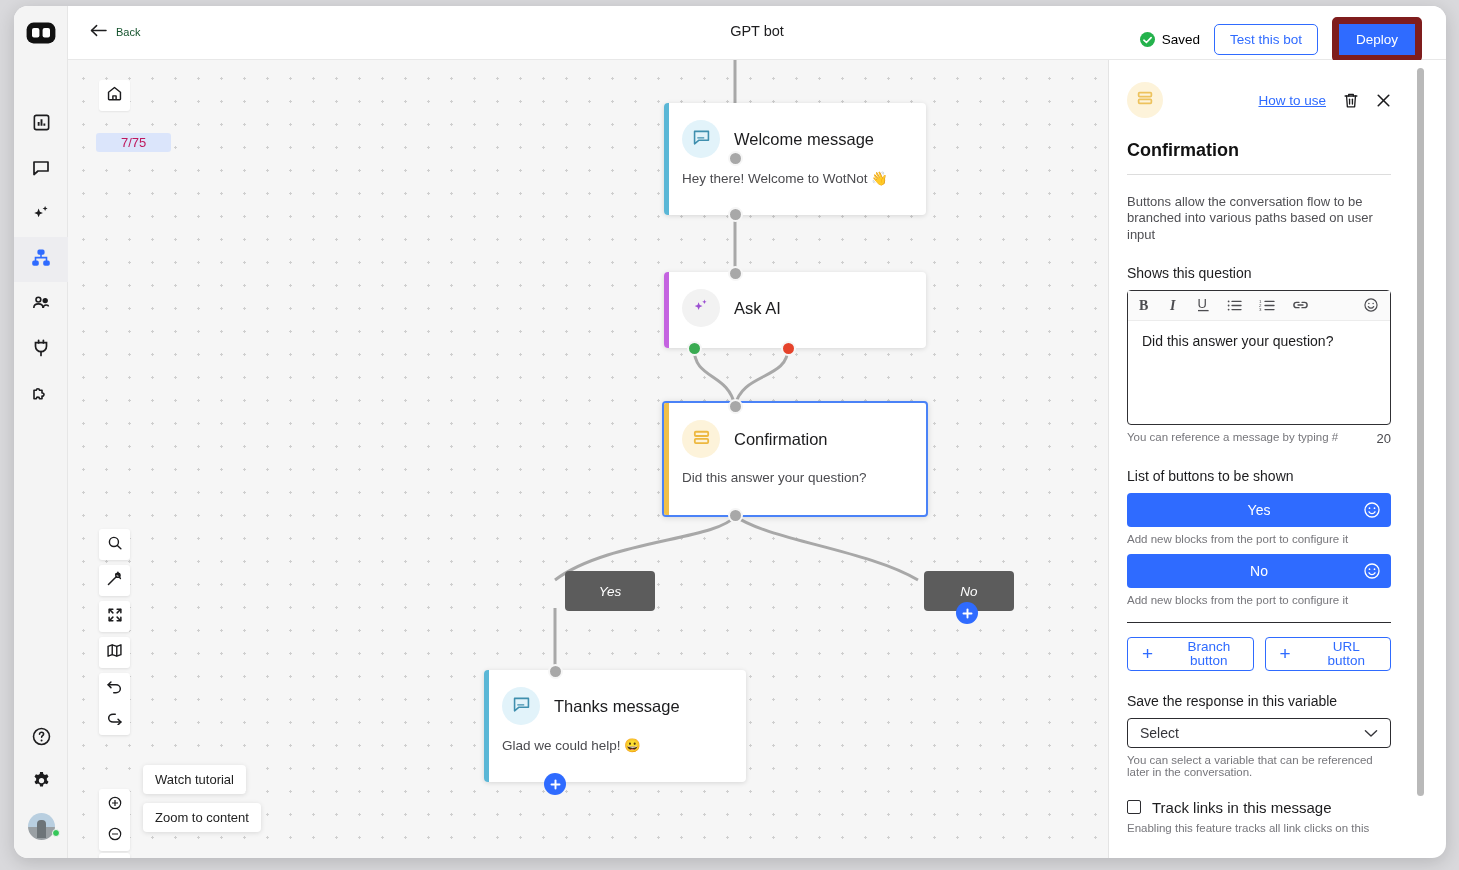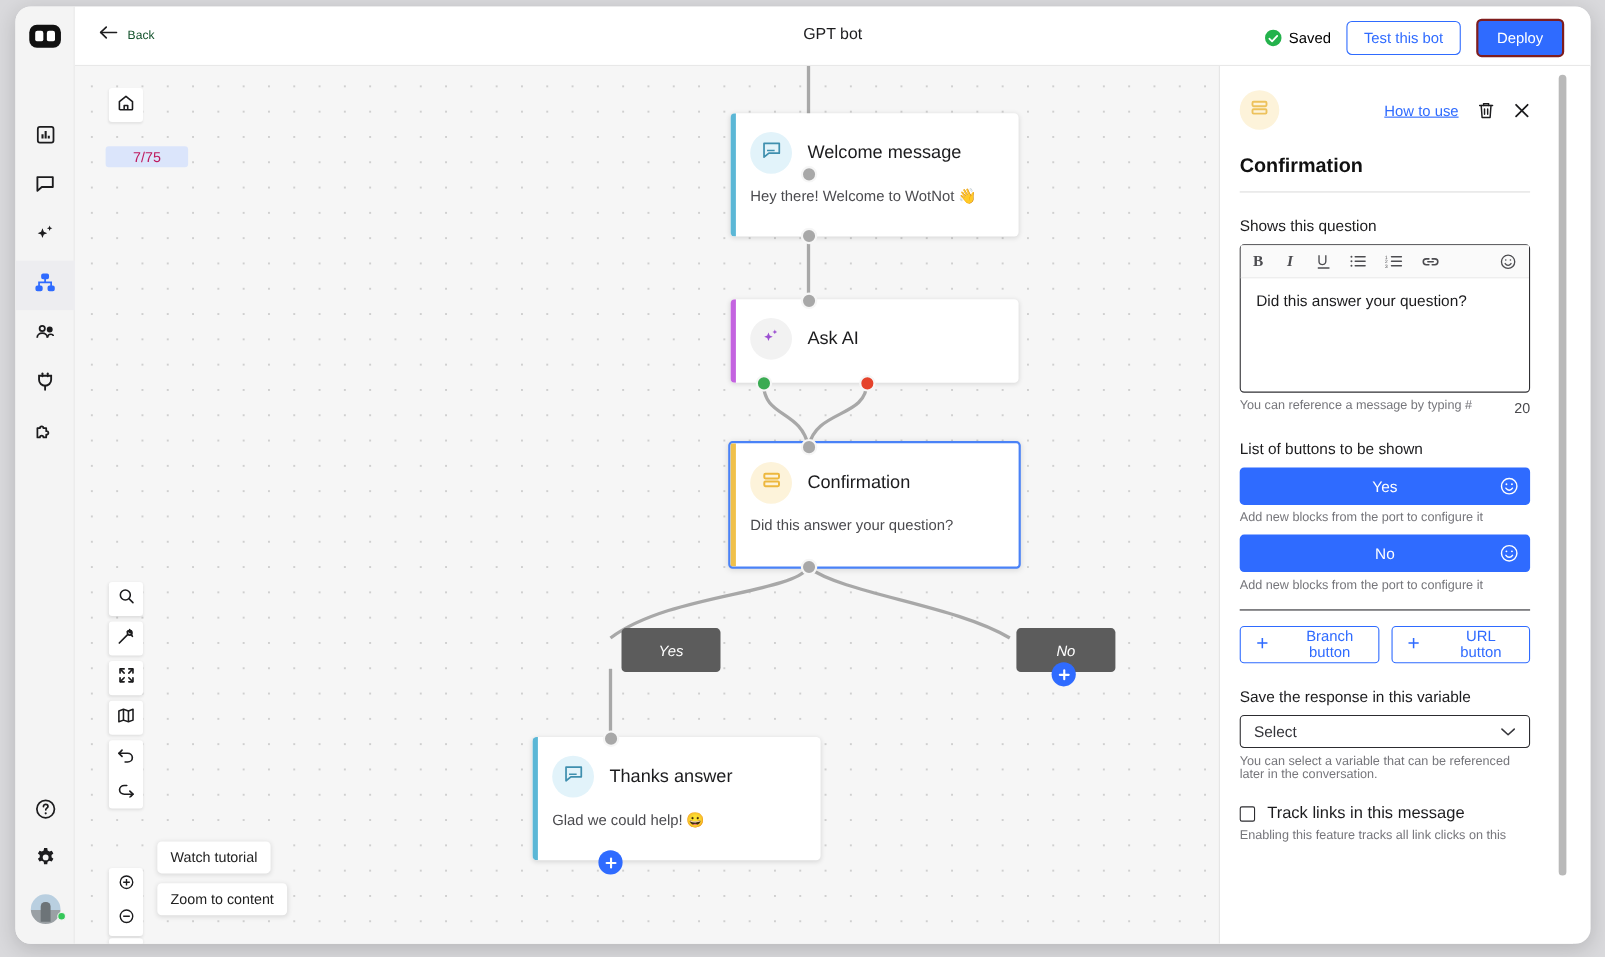--- a/index.html
+++ b/index.html
@@ -71,21 +71,21 @@
   .check {
     width: 15px; height: 15px; border-radius: 50%; background: #24b24c;
     display: flex; align-items: center; justify-content: center;
   }
   .btn-outline {
     border: 1px solid #2f6bff; color: #2f6bff; background: #fff;
     border-radius: 5px; font-size: 13.5px; padding: 7px 15px; cursor: pointer;
     font-family: inherit;
   }
   .btn-primary {
-    border: 2px solid #7f1d1d; color: #fff; background: #2f6bff;
+    border: 7px solid #7f1d1d; color: #fff; background: #2f6bff;
     border-radius: 5px; font-size: 13.5px; padding: 8px 17px; cursor: pointer;
     font-family: inherit;
   }
 
   
   #canvas {
     position: absolute; left: 54px; top: 54px; width: 1056px; bottom: 0;
     background-color: #f6f6f6;
     background-image: radial-gradient(#cfcfcf 1px, transparent 1.1px);
     background-size: 23px 23px;
@@ -450,21 +450,21 @@
       <div class="stripe" style="background:#5bb7d6"></div>
       <div class="node-head">
         <div class="node-ico" style="background:#e2f3fa">
           <span>
             <svg width="21" height="21" viewBox="0 0 20 20" fill="none" stroke="#3f8fae" stroke-width="1.5" stroke-linejoin="round">
               <path d="M3.4 4.2h13.2v8.4H7.6l-4.2 3.4V4.2z"></path>
               <line x1="6" y1="10.3" x2="12.6" y2="10.3" stroke-width="1.3"></line>
             </svg>
           </span>
         </div>
-        <div class="node-title">Thanks answer</div>
+        <div class="node-title">Thanks message</div>
       </div>
       <div class="node-body">Glad we could help! 😀</div>
     </div>
     <div class="port" style="left:480px; top:604px;"></div>
     <div class="plus-btn" style="left:476px; top:713px;">
       <svg width="11" height="11" viewBox="0 0 12 12" stroke="#fff" stroke-width="2.1" stroke-linecap="round">
         <line x1="6" y1="1.6" x2="6" y2="10.4"></line>
           <line x1="1.6" y1="6" x2="10.4" y2="6"></line>
       </svg>
     </div>
@@ -591,20 +591,21 @@
             <svg width="15" height="15" viewBox="0 0 16 16" stroke="#1c1c1e" stroke-width="1.7" stroke-linecap="round">
               <line x1="2.4" y1="2.4" x2="13.6" y2="13.6"></line>
                 <line x1="13.6" y1="2.4" x2="2.4" y2="13.6"></line>
             </svg>
           </span>
         </div>
       </div>
 
       <div class="p-title">Confirmation</div>
       <div class="p-rule"></div>
+      <div class="p-desc">Buttons allow the conversation flow to be branched into various paths based on user input</div>
 
       <div class="p-label">Shows this question</div>
       <div class="editor">
         <div class="editor-tb">
           <span class="tb-ico">
             <svg width="13" height="15" viewBox="0 0 13 15">
                 <text x="0" y="12" font-family="'Liberation Serif',serif" font-size="14" font-weight="bold" fill="#4c4c50">B</text>
               </svg>
           </span>
           <span class="tb-ico">

